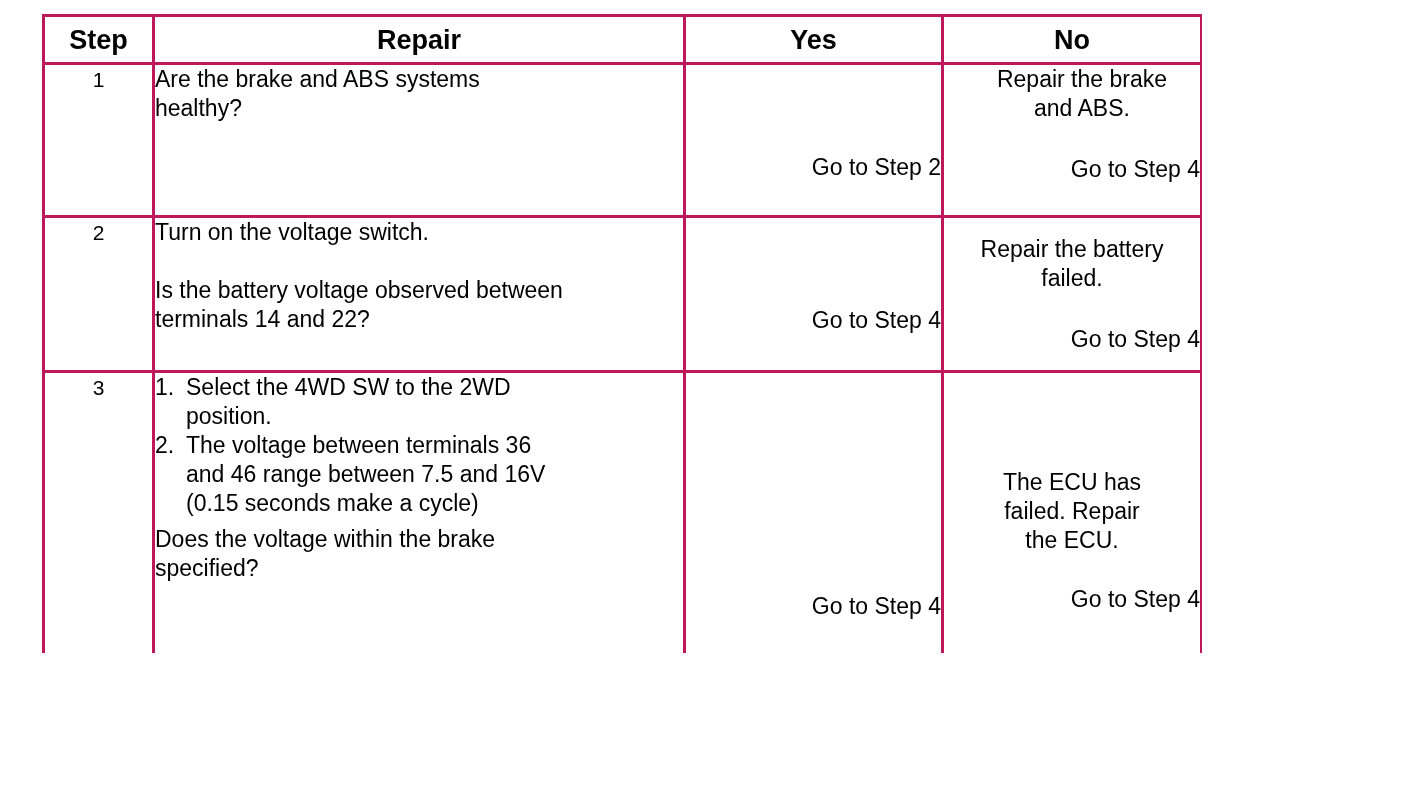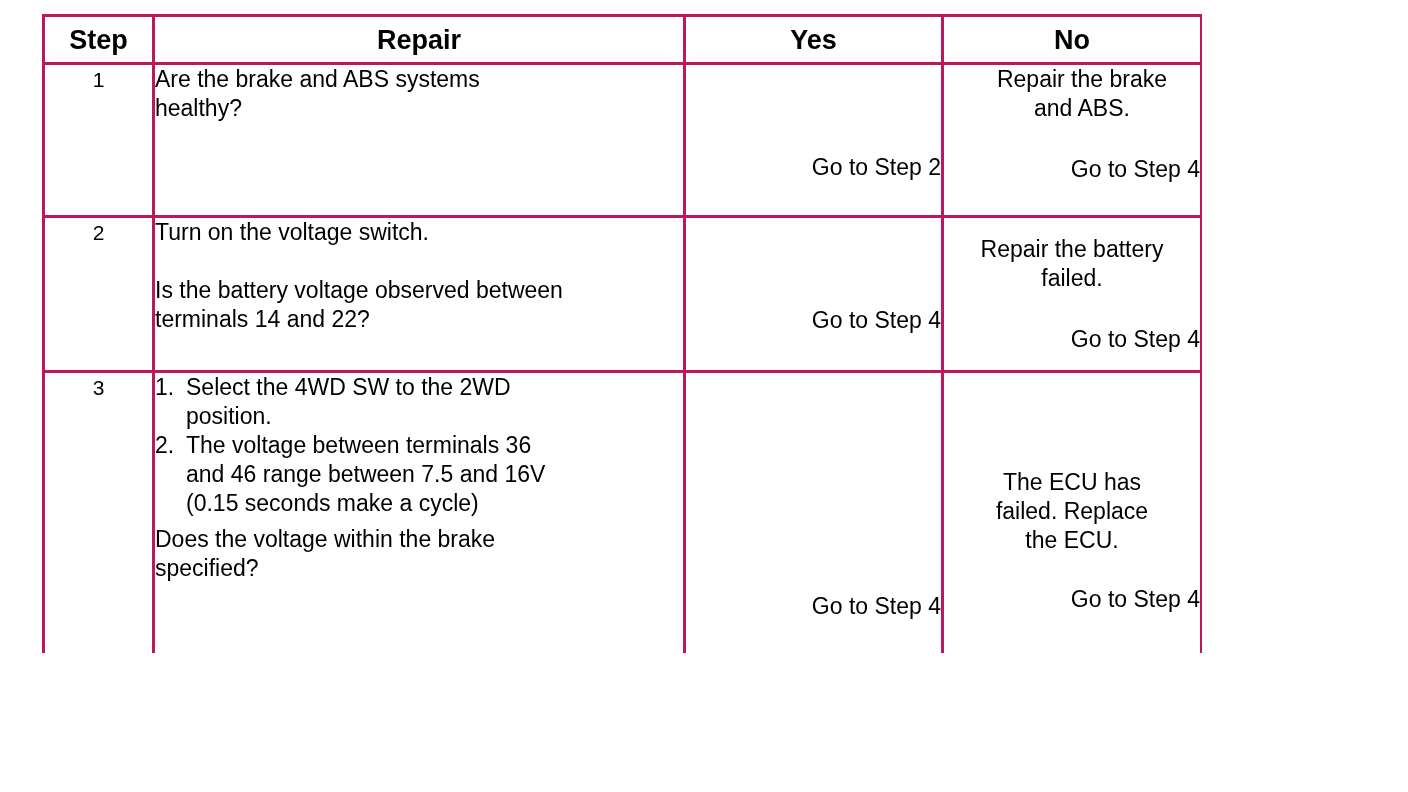--- a/index.html
+++ b/index.html
@@ -259,21 +259,21 @@
           <td class="cell branch-cell r3 r3-yes">
             <span class="branch-inner">
               <span class="branch-goto">Go to Step 4</span>
             </span>
           </td>
 
           <td class="cell branch-cell r3 r3-no">
             <span class="branch-inner">
               <span class="branch-top">
                 <span>The ECU has</span><br>
-                <span>failed. Replace</span><br>
+                <span>failed. Repair</span><br>
                 <span>the ECU.</span>
               </span>
               <span class="branch-goto">Go to Step 4</span>
             </span>
           </td>
         </tr>
 
       </tbody>
     </table>
   </div>

